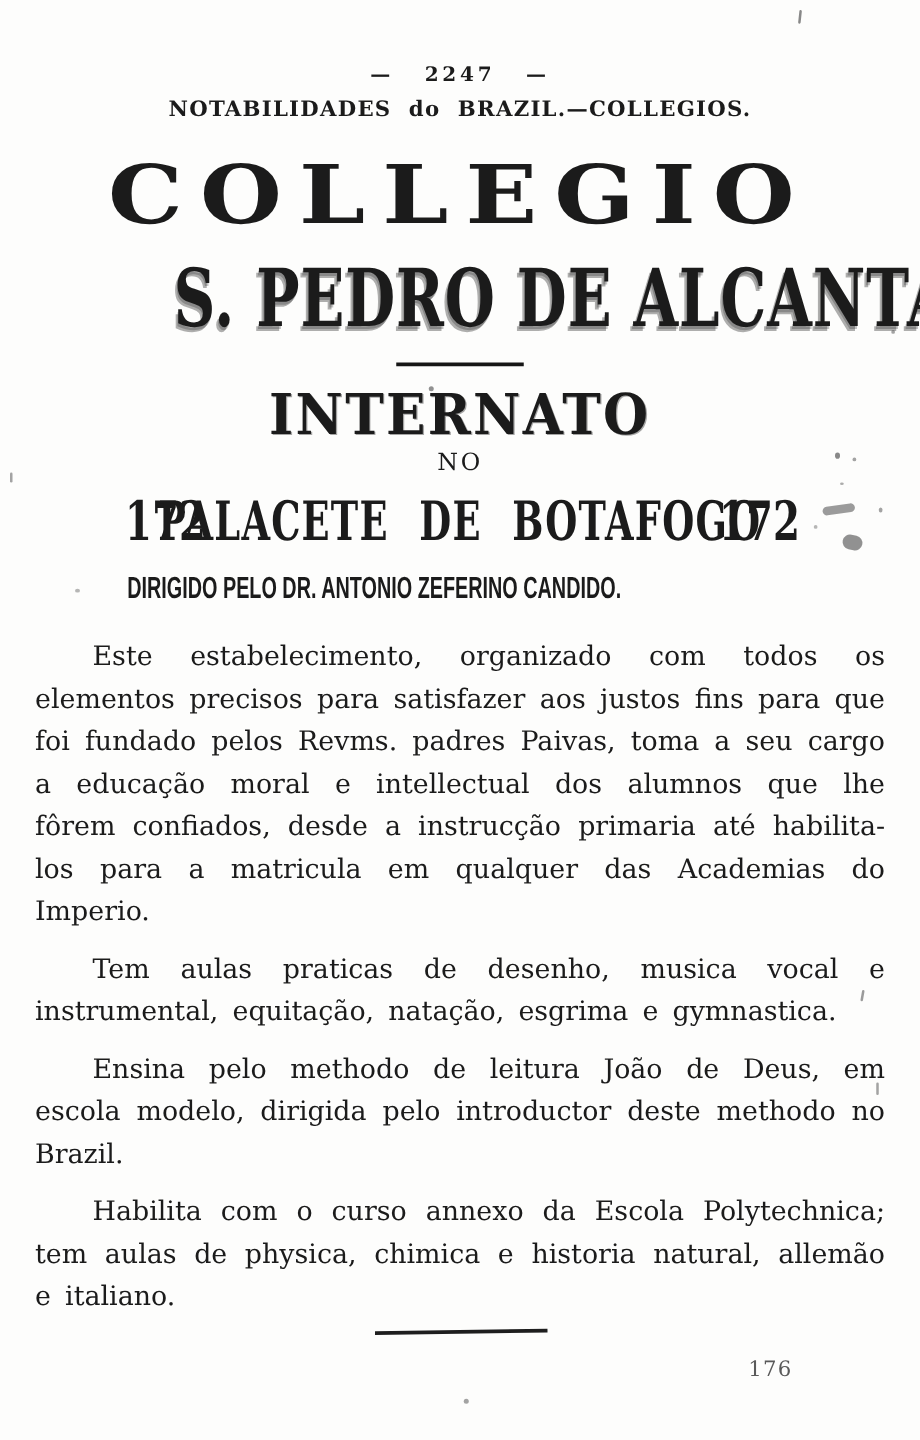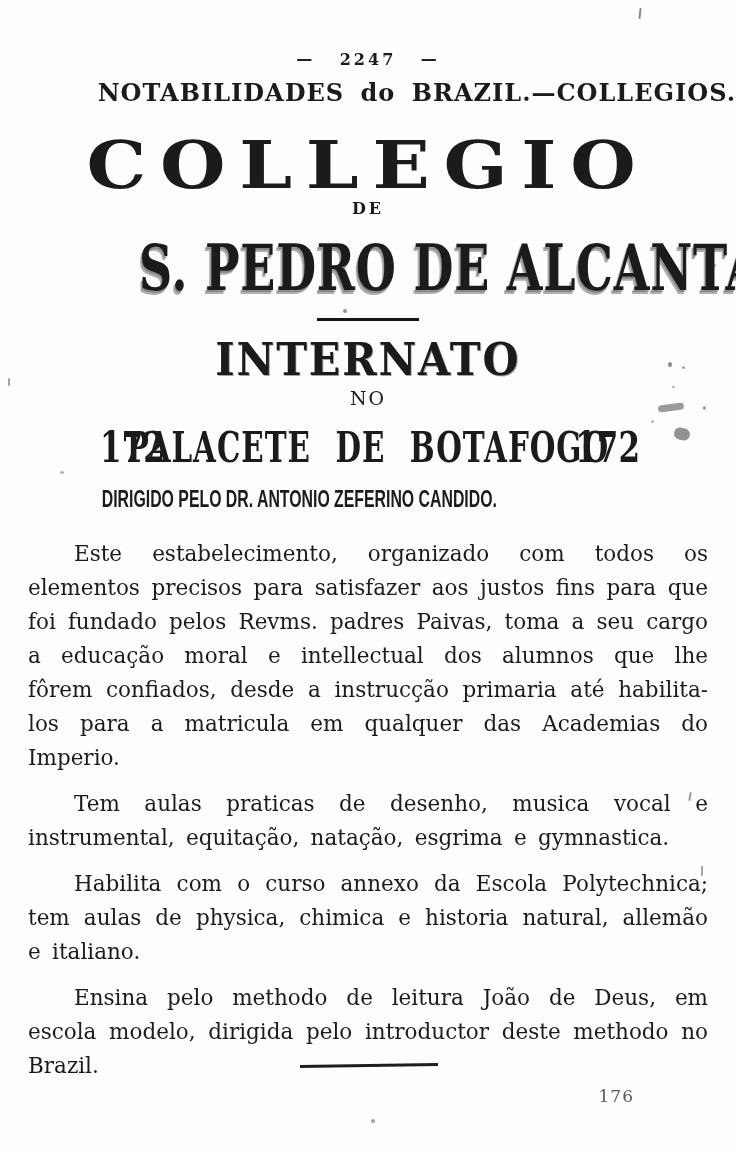--- a/index.html
+++ b/index.html
@@ -22,22 +22,22 @@
   .top-num {
     margin-top: 50px;
     text-align: center;
     font-size: 16px;
     font-weight: bold;
     letter-spacing: 3px;
     word-spacing: 16px;
   }
   .kicker {
     margin-top: 9px;
-    text-align: right;
-    font-size: 24px;
+    text-align: center;
+    font-size: 17px;
     font-weight: bold;
     letter-spacing: 1px;
     word-spacing: 7px;
   }
   .main-title {
     margin-top: 20px;
     text-align: center;
     height: 72px;
   }
   .main-title > span {
@@ -206,21 +206,20 @@
 <div class="page">
 
   <div class="top-num">— 2247 —</div>
 
   <div class="kicker">NOTABILIDADES do BRAZIL.—COLLEGIOS.</div>
 
   <div class="main-title">
     <span>COLLEGIO</span>
   </div>
 
-  <div class="connector">DE</div>
 
   <div class="ornate-title">
     <span>S. PEDRO DE ALCANTARA.</span>
   </div>
 
   <hr class="rule-1">
 
   <div class="section-title">
     <span>INTERNATO</span>
   </div>
@@ -237,23 +236,23 @@
 
   <div class="director">
     <span>DIRIGIDO PELO DR. ANTONIO ZEFERINO CANDIDO.</span>
   </div>
 
   <p class="body-par first">Este estabelecimento, organizado com todos os elementos precisos para satisfazer aos justos fins para que foi fundado pelos Revms. padres Paivas, toma a seu cargo a educação moral e intellectual dos alumnos que lhe fôrem confiados, desde a instrucção primaria até habilita-los para a matricula em qualquer das Academias do Imperio.</p>
 
 
   <p class="body-par">Tem aulas praticas de desenho, musica vocal e instrumental, equitação, natação, esgrima e gymnastica.</p>
 
+  <p class="body-par">Ensina pelo methodo de leitura João de Deus, em escola modelo, dirigida pelo introductor deste methodo no Brazil.</p>
+
   <p class="body-par">Habilita com o curso annexo da Escola Polytechnica; tem aulas de physica, chimica e historia natural, allemão e italiano.</p>
-
-  <p class="body-par">Ensina pelo methodo de leitura João de Deus, em escola modelo, dirigida pelo introductor deste methodo no Brazil.</p>
 
   <hr class="rule-2">
 
   <div class="folio">176</div>
 
   <span class="artifact a1"></span>
   <span class="artifact a2"></span>
   <span class="artifact a3"></span>
   <span class="artifact a4"></span>
   <span class="artifact a5"></span>

